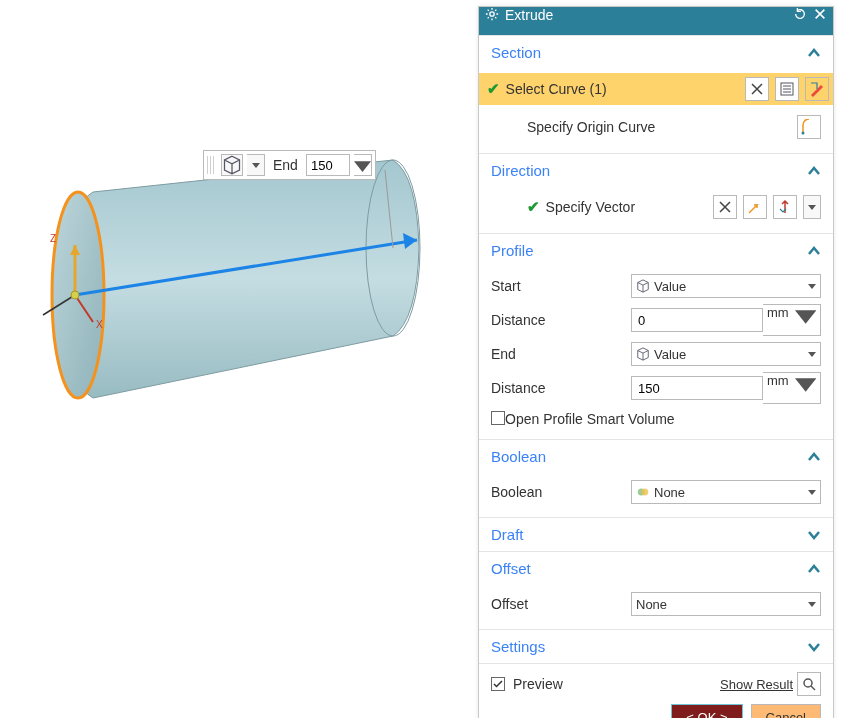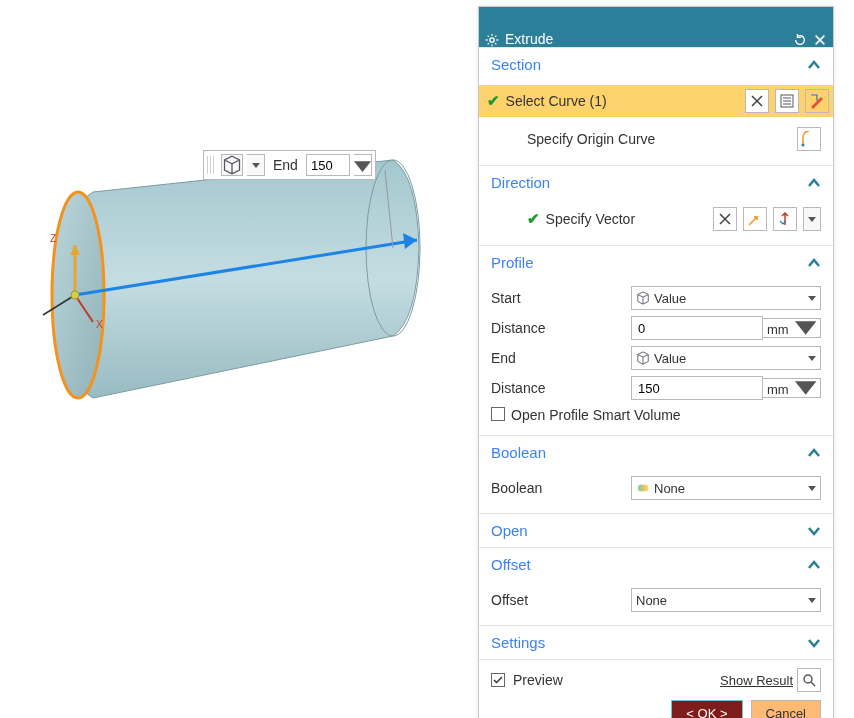--- a/index.html
+++ b/index.html
@@ -13,21 +13,21 @@
   .floatbox .grip { width:8px; height:18px; background:repeating-linear-gradient(90deg,#888 0 1px,#0000 1px 3px); opacity:.4; margin-right:2px; }
   .icon-btn-small { width:22px; height:22px; border:1px solid #b9b9b9; background:#f8f8f8; display:flex; align-items:center; justify-content:center; font-size:10px; cursor:pointer; }
   .dropdown { width:18px; height:22px; border:1px solid #b9b9b9; border-left:none; background:#f8f8f8; display:flex; align-items:center; justify-content:center; cursor:pointer; }
   .dropdown svg{width:8px;height:8px;}
   .floatbox .label { padding:0 4px; }
   .floatbox input { width:44px; height:22px; border:1px solid #b9b9b9; padding:2px 4px; font-size:13px; }
   .floatbox .end-drop { width:18px; height:22px; border:1px solid #b9b9b9; border-left:none; background:#fff; display:flex; align-items:center; justify-content:center; cursor:pointer; }
 
   
   .dialog { position:absolute; top:6px; right:20px; width:356px; border:1px solid #c9c9c9; background:#fff; box-shadow:0 0 4px rgba(0,0,0,.1); }
-  .titlebar { background:#2b7f99; color:#fff; height:40px; display:flex; align-items:flex-end; padding:0 6px; gap:6px; }
+  .titlebar { background:#2b7f99; color:#fff; height:28px; display:flex; align-items:flex-start; padding:0 6px; gap:6px; }
   .titlebar .title { flex:1; font-size:14px; }
   .titlebar svg { width:14px; height:14px; fill:#fff; stroke:#fff; }
   .titlebar .tb-btn { cursor:pointer; display:flex; align-items:center; }
 
   .section-head { color:#3b82f6; font-size:15px; padding:8px 12px 8px 12px; display:flex; align-items:center; justify-content:space-between; cursor:pointer; border-top:1px solid #e4e4e4; }
   .section-head:first-of-type { border-top:none; }
   .chev { width:14px; height:14px; }
   .chev path{ stroke:#2b7f99; stroke-width:2.5; fill:none; }
   .section-content { padding:4px 12px 10px 12px; }
 
@@ -39,23 +39,23 @@
   .sq-btn.active { background:#ffd36c; }
   .sq-btn svg { width:16px; height:16px; }
 
   .form-row { display:flex; align-items:center; padding:3px 0; }
   .form-row .lbl { flex:0 0 140px; }
   .select { flex:1; height:24px; border:1px solid #b9b9b9; background:#fff; display:flex; align-items:center; padding:0 4px; cursor:pointer; gap:4px; }
   .select .val { flex:1; font-size:13px; }
   .select svg.caret{width:8px;height:8px;}
   .input { flex:1; height:24px; border:1px solid #b9b9b9; padding:0 4px; display:flex; align-items:center; }
   .input input { border:none; outline:none; width:100%; font-size:13px; background:transparent; }
-  .unit-select { width:58px; height:20px; border:1px solid #b9b9b9; border-left:none; display:flex; align-items:flex-end; padding:0 4px; gap:3px; cursor:pointer; font-size:13px; }
-
-  .checkbox-row { display:flex; gap:6px; padding:4px 0 2px 0; }
+  .unit-select { width:58px; height:32px; border:1px solid #b9b9b9; border-left:none; display:flex; align-items:flex-start; padding:0 4px; gap:3px; cursor:pointer; font-size:13px; }
+
+  .checkbox-row { display:flex; padding:4px 0 2px 0; }
   .check-box { width:14px; height:14px; border:1px solid #666; display:flex; align-items:center; justify-content:center; cursor:pointer; background:#fff; }
   .check-box svg{width:10px;height:10px;}
 
   .footer { display:flex; align-items:center; padding:8px 12px; gap:8px; border-top:1px solid #e4e4e4; }
   .footer .spacer { flex:1; }
   .btn { height:26px; min-width:64px; border:1px solid #b9b9b9; padding:0 14px; display:flex; align-items:center; justify-content:center; font-size:13px; cursor:pointer; }
   .btn-ok { background:#7f1d1d; color:#fff; border-color:#6fc3d6; }
   .btn-cancel { background:#fdba74; }
   .show-result { display:flex; align-items:center; gap:4px; font-size:13px;text-decoration:underline; }
 
@@ -298,21 +298,21 @@
           </svg>
         <span class="val">None</span>
         <svg class="caret tri-down" viewBox="0 0 8 8">
             <path d="M0 2 L8 2 L4 7 Z"></path>
           </svg>
       </div>
     </div>
   </div>
 
   <div class="section-head">
-    <span>Open</span>
+    <span>Draft</span>
     <svg class="chev" viewBox="0 0 14 14">
         <path d="M2 4 L7 10 L12 4"></path>
       </svg>
   </div>
 
   <div class="section-head">
     <span>Offset</span>
     <svg class="chev" viewBox="0 0 14 14">
         <path d="M2 10 L7 4 L12 10"></path>
       </svg>

